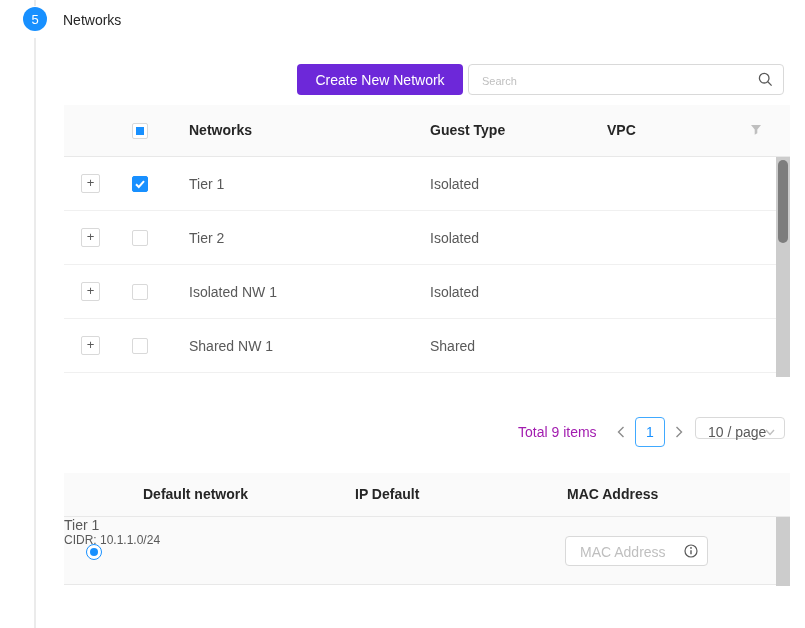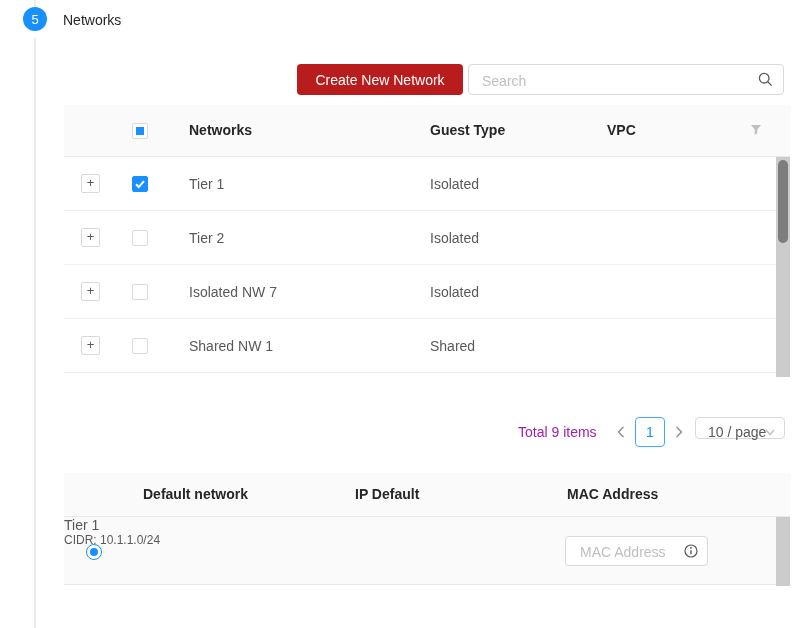--- a/index.html
+++ b/index.html
@@ -8,26 +8,26 @@
 
   
   .step-line{position:absolute;left:34px;width:2px;background:#ebebeb;}
   .step-line.top{top:0;height:6px;}
   .step-line.bottom{top:38px;height:590px;}
   .step-circle{position:absolute;left:23px;top:7px;width:24px;height:24px;border-radius:50%;
                background:#1890ff;color:#fff;font-size:13px;display:flex;align-items:center;justify-content:center;}
   .step-title{position:absolute;left:63px;top:12px;color:#262626;font-size:14px;}
 
   
-  .btn-primary{position:absolute;left:297px;top:64px;width:166px;height:31px;background:#b91c1c;
+  .btn-primary{position:absolute;left:297px;top:64px;width:166px;height:31px;background:#6d28d9;
                color:#fff;border:none;border-radius:4px;font-size:14px;font-family:inherit;cursor:pointer;}
   .search-box{position:absolute;left:468px;top:64px;width:316px;height:31px;border:1px solid #d9d9d9;
               border-radius:4px;box-sizing:border-box;background:#fff;}
   .search-box input{position:absolute;left:11px;top:0;width:270px;height:29px;border:none;outline:none;
-                    font-size:14px;font-family:inherit;color:#595959;background:transparent;}
+                    font-size:11px;font-family:inherit;color:#595959;background:transparent;}
   .search-box input::placeholder{color:#bfbfbf;}
   .search-icon{position:absolute;right:10px;top:7px;width:15px;height:15px;}
 
   
   .thead{position:absolute;left:64px;width:726px;background:#fafafa;border-bottom:1px solid #e8e8e8;box-sizing:border-box;}
   .th{position:absolute;color:#262626;font-weight:bold;}
   .trow{position:absolute;left:64px;width:712px;box-sizing:border-box;background:#fff;border-bottom:1px solid #f0f0f0;}
   .cell{position:absolute;color:#595959;}
 
   
@@ -130,21 +130,21 @@
   <div class="trow t1-row" style="top:211px;">
     <div class="expand-btn">+</div>
     <div class="checkbox" style="top:19px;"></div>
     <div class="cell col-name" style="top:19px;">Tier 2</div>
     <div class="cell col-guest" style="top:19px;">Isolated</div>
   </div>
 
   <div class="trow t1-row" style="top:265px;">
     <div class="expand-btn">+</div>
     <div class="checkbox" style="top:19px;"></div>
-    <div class="cell col-name" style="top:19px;">Isolated NW 7</div>
+    <div class="cell col-name" style="top:19px;">Isolated NW 1</div>
     <div class="cell col-guest" style="top:19px;">Isolated</div>
   </div>
 
   <div class="trow t1-row" style="top:319px;">
     <div class="expand-btn">+</div>
     <div class="checkbox" style="top:19px;"></div>
     <div class="cell col-name" style="top:19px;">Shared NW 1</div>
     <div class="cell col-guest" style="top:19px;">Shared</div>
   </div>
 

